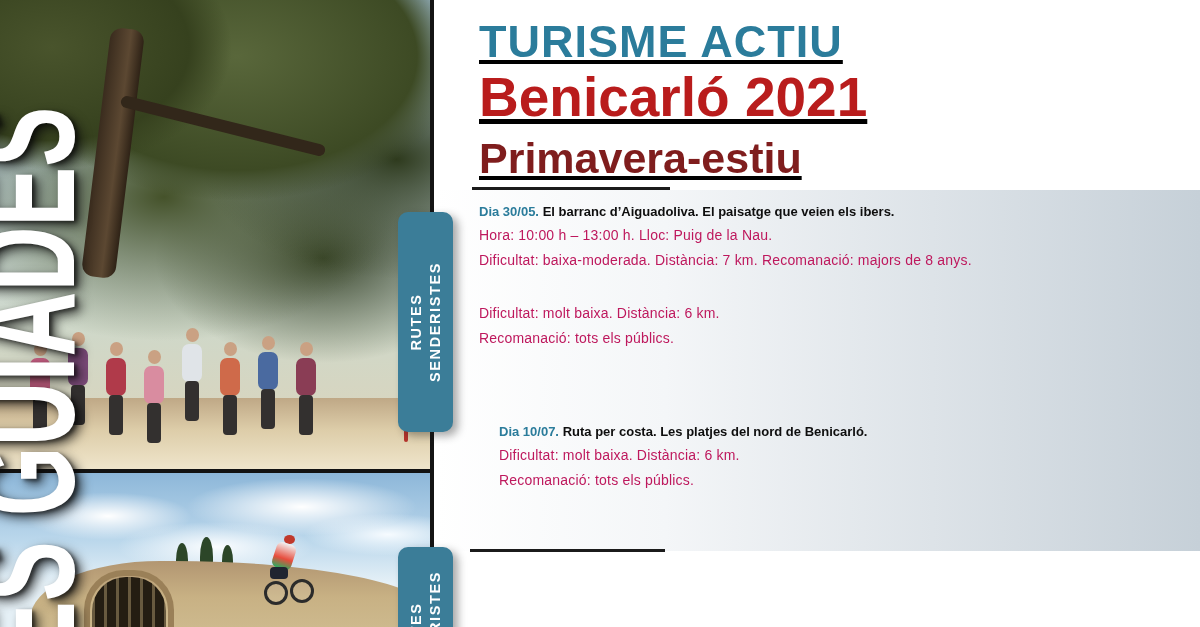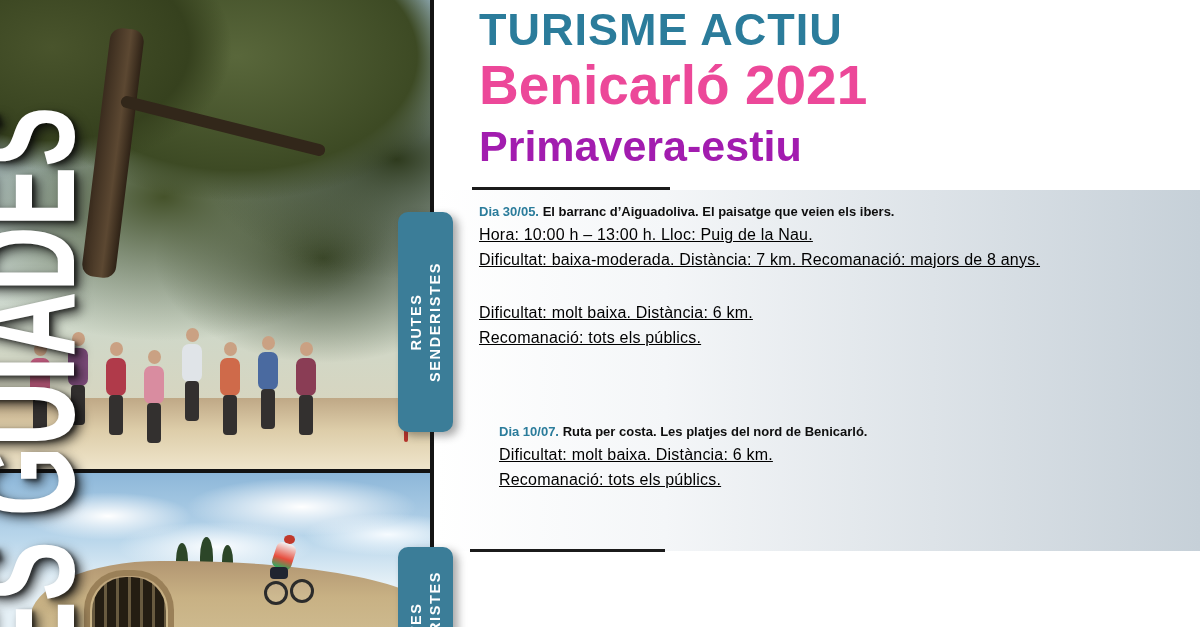--- a/index.html
+++ b/index.html
@@ -58,31 +58,31 @@
 
   
   #grad-panel{position:absolute;left:436px;top:190px;width:764px;height:361px;
      background:linear-gradient(90deg,#ffffff 0%,#f4f6f8 30%,#c6d0d8 100%);z-index:1;}
 
   .rule{position:absolute;height:3px;background:#1b1b1b;z-index:5;}
   #rule-top{left:472px;top:187px;width:198px;}
   #rule-bottom{left:470px;top:549px;width:195px;}
 
   
-  #header{position:absolute;left:479px;top:4px;z-index:6;}
+  #header{position:absolute;left:479px;top:16px;z-index:6;text-decoration:underline;}
   #title{font-size:45px;font-weight:700;letter-spacing:1px;color:#2b7c9b;line-height:1.15;}
-  #subtitle{font-size:55px;font-weight:700;color:#ec4899;line-height:1.0;margin-top:2px;letter-spacing:0;}
-  #season{font-size:43px;font-weight:700;color:#a21caf;line-height:1.0;margin-top:12px;}
+  #subtitle{font-size:55px;font-weight:700;color:#b91c1c;line-height:1.0;margin-top:2px;letter-spacing:0;}
+  #season{font-size:43px;font-weight:700;color:#7f1d1d;line-height:1.0;margin-top:12px;}
 
   
   .route{position:absolute;left:479px;width:700px;z-index:6;}
   #route-0{top:204px;} #route-1{top:301px;} #route-2{top:424px;margin-left:20px;}
   .route-heading{font-size:13px;font-weight:700;color:#0e0e0e;margin-bottom:4px;}
   .route-date{color:#2b7c9b;font-weight:700;}
-  .route-line{font-size:16px;line-height:24.5px;color:#000000;letter-spacing:.2px;text-decoration:underline;}
+  .route-line{font-size:14px;line-height:24.5px;color:#be185d;letter-spacing:.2px;}
 
   
   .tab{position:absolute;left:398px;width:55px;height:220px;background:#3b7d98;border-radius:10px;
      box-shadow:5px 4px 8px rgba(25,25,25,.38);z-index:30;overflow:visible;}
   #tab-1{top:212px;} #tab-2{top:547px;}
   .tab-inner{position:absolute;left:50%;top:50%;transform:translate(-50%,-50%) rotate(-90deg);
      text-align:center;white-space:nowrap;color:#fff;font-size:14.5px;font-weight:700;
      letter-spacing:1.6px;line-height:19px;}
   #tab-2 .tab-inner{top:38%;}
 </style>

